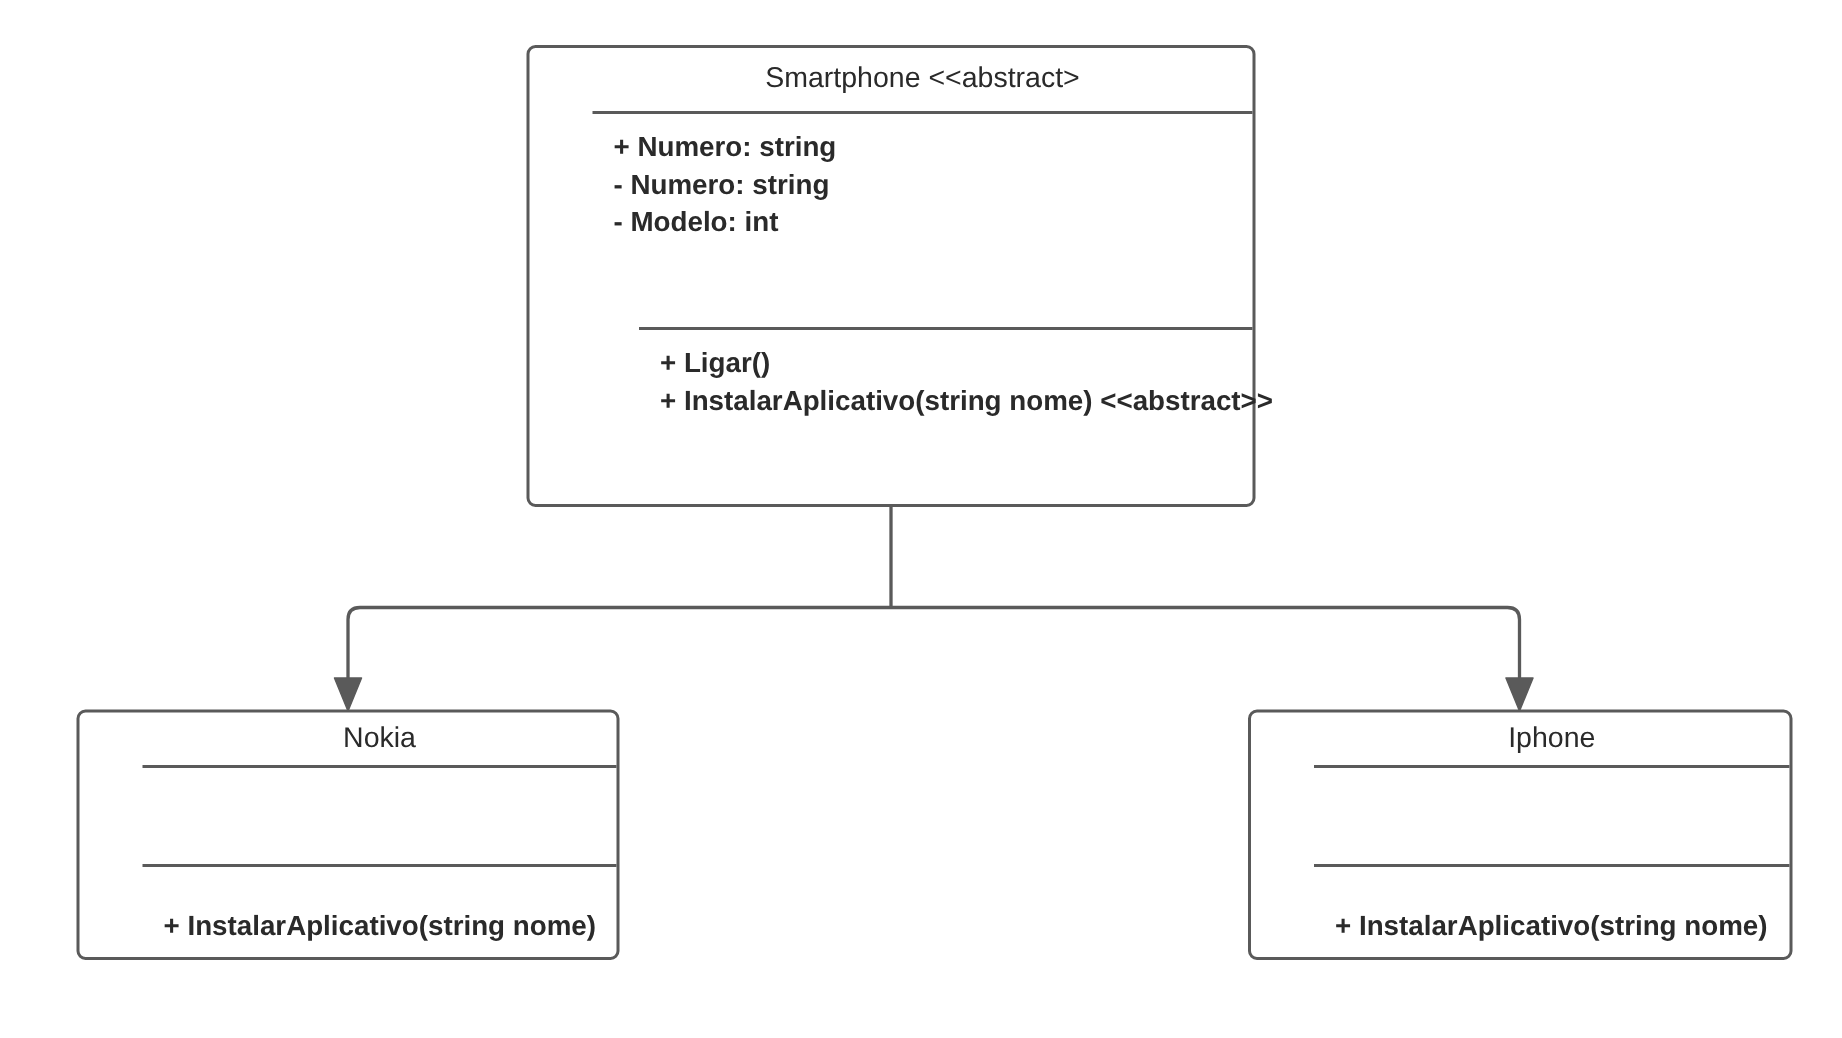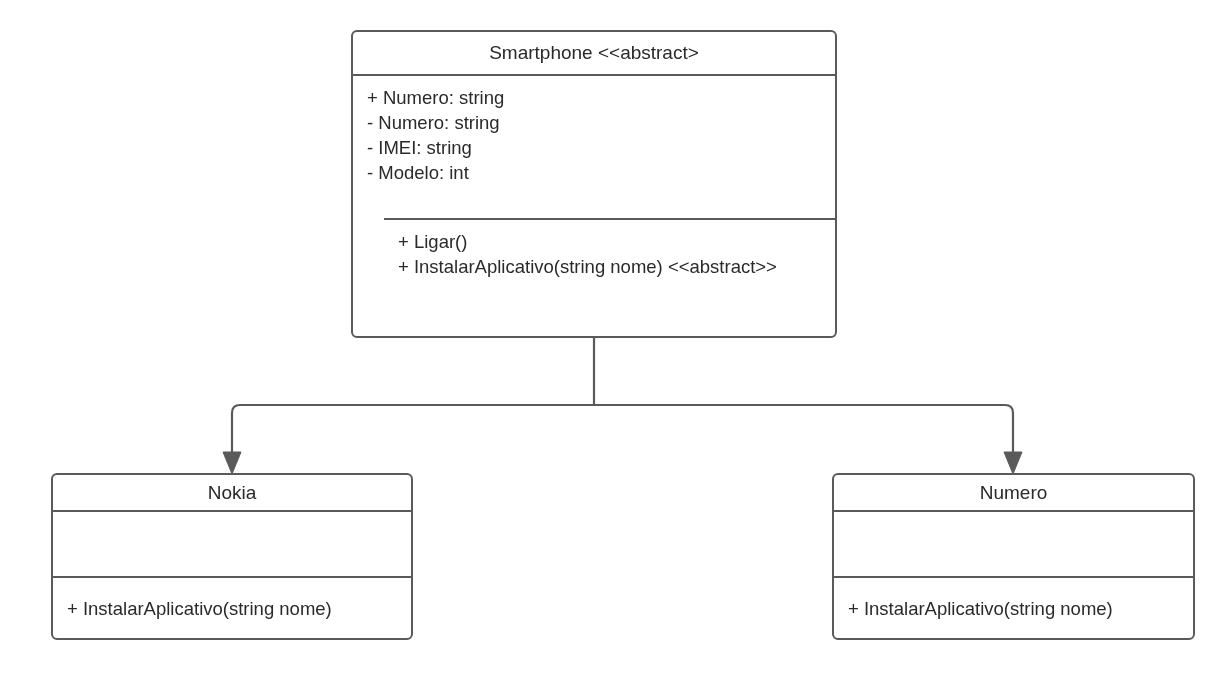--- a/index.html
+++ b/index.html
@@ -32,39 +32,41 @@
 
   
   .uml-class {
     position: absolute;
     box-sizing: border-box;
     background: #ffffff;
     border: 2.2px solid #5a5a5a;
     border-radius: 6px;
     display: flex;
     flex-direction: column;
+    padding-left: 42px;
   }
   .class-title {
     box-sizing: border-box;
     text-align: center;
     font-size: 19px;
     line-height: 1.25;
     color: #2a2a2a;
     white-space: nowrap;
     display: flex;
     align-items: center;
     justify-content: center;
   }
   .compartment {
     box-sizing: border-box;
     border-top: 2.2px solid #5a5a5a;
     padding: 9px 13px 9px 14px;
     display: flex;
     flex-direction: column;
     justify-content: flex-start;
+    font-weight: bold;
   }
   .member {
     font-size: 18.5px;
     line-height: 25px;
     color: #2a2a2a;
     white-space: nowrap;
     text-align: left;
   }
 
   
@@ -86,21 +88,21 @@
     height: 167px;
   }
   #class-iphone {
     left: 832px;
     top: 473px;
     width: 363px;
     height: 167px;
   }
   .child .class-title { height: 35px; border-radius: 10px; }
   .child .attrs { height: 66px; }
-  .child .ops { flex: 1 1 auto; display: flex; flex-direction: column; justify-content: center; }
+  .child .ops { flex: 1 1 auto; display: flex; flex-direction: column; justify-content: flex-end; }
 </style>
 </head>
 <body>
 
 <div id="canvas">
 
   <svg id="connectors" viewBox="0 0 1228 692" width="1228" height="692" xmlns="http://www.w3.org/2000/svg">
     <g fill="none" stroke="#5a5a5a" stroke-width="2.2" stroke-linecap="butt" stroke-linejoin="round">
 
       <path d="M 594 338 L 594 405"></path>
@@ -113,42 +115,41 @@
     <polygon points="232,474 223,452 241,452" fill="#5a5a5a" stroke="#5a5a5a" stroke-width="1" stroke-linejoin="round"></polygon>
     <polygon points="1013,474 1004,452 1022,452" fill="#5a5a5a" stroke="#5a5a5a" stroke-width="1" stroke-linejoin="round"></polygon>
   </svg>
 
   <div class="uml-class" id="class-smartphone">
     <div class="class-title">Smartphone &lt;&lt;abstract&gt;</div>
 
     <div class="compartment attrs">
       <div class="member">+ Numero: string</div>
       <div class="member">- Numero: string</div>
-      <div class="member">- IMEI: string</div>
       <div class="member">- Modelo: int</div>
     </div>
 
     <div class="compartment ops">
       <div class="member">+ Ligar()</div>
       <div class="member">+ InstalarAplicativo(string nome) &lt;&lt;abstract&gt;&gt;</div>
     </div>
   </div>
 
   <div class="uml-class child" id="class-nokia">
     <div class="class-title">Nokia</div>
 
     <div class="compartment attrs"></div>
 
     <div class="compartment ops">
       <div class="member">+ InstalarAplicativo(string nome)</div>
     </div>
   </div>
 
   <div class="uml-class child" id="class-iphone">
-    <div class="class-title">Numero</div>
+    <div class="class-title">Iphone</div>
 
     <div class="compartment attrs"></div>
 
     <div class="compartment ops">
       <div class="member">+ InstalarAplicativo(string nome)</div>
     </div>
   </div>
 
 </div>
 

